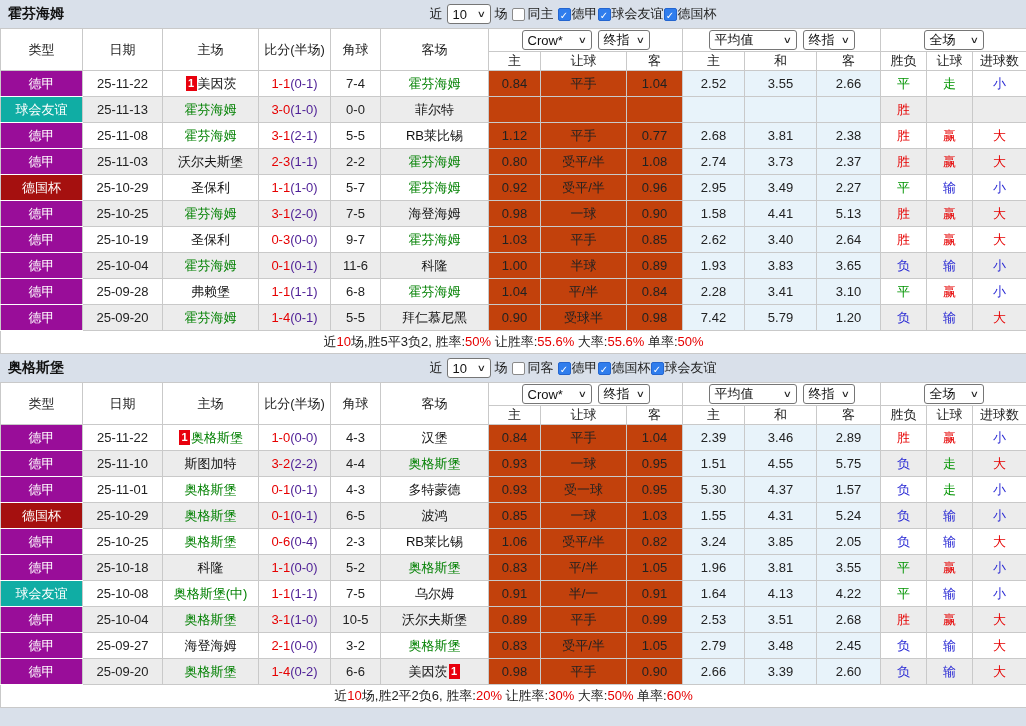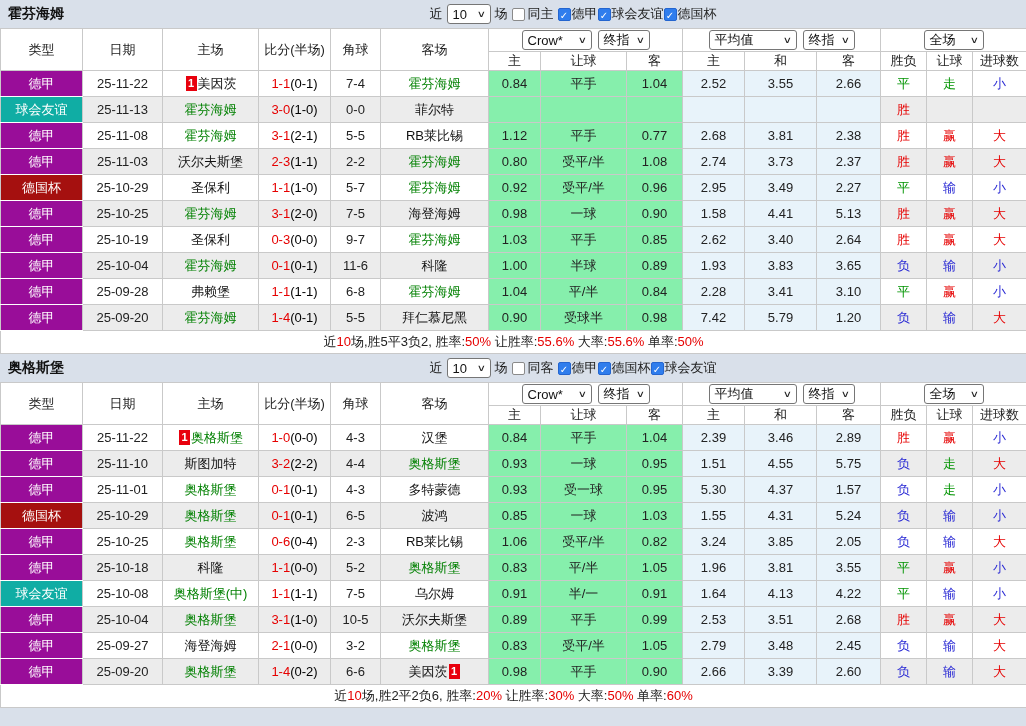--- a/index.html
+++ b/index.html
@@ -51,26 +51,26 @@
     border:1px solid #c9c9c9; font-weight:normal; font-size:13px; color:#222;
     text-align:center; padding:0 2px; overflow:hidden; white-space:nowrap;
   }
   thead tr.h1 th { height:23px; background:#fff; }
   thead tr.h2 th { height:16px; background:#fff; }
   thead th.grp { border-bottom:none; }
   .grpflex { display:flex; align-items:center; justify-content:center; gap:6px; }
   tbody td { height:26px; background:#fff; }
   tbody tr.alt td { background:#ececec; }
   tbody td.type { color:#fff; border-bottom-color:#fff; border-top-color:#fff; }
-  tbody td.c-odds, tbody tr.alt td.c-odds { background:#86efac; }
+  tbody td.c-odds, tbody tr.alt td.c-odds { background:#c2410c; }
   tbody td.c-avg,  tbody tr.alt td.c-avg  { background:#e8f3fa; }
   .tname { color:#111; cursor:pointer;text-align:right; }
   .tname.focus { color:#008000; }
   .ft { color:#e60000; }
-  .ht { color:#000000; }
+  .ht { color:#4c1d95; }
   .badge {
     display:inline-block; background:#e8000d; color:#fff; font-size:11px; font-weight:bold;
     min-width:11px; height:15px; line-height:15px; padding:0 1px; margin:0 1px; vertical-align:1px;
   }
   td.res.r { color:#e60000; }
   td.res.g { color:#009400; }
   td.res.b { color:#2a2ad4; }
 
   tfoot td { height:23px; background:#fff; font-size:13px; color:#222; text-align:center; }
   tfoot .red { color:#e60000; }

